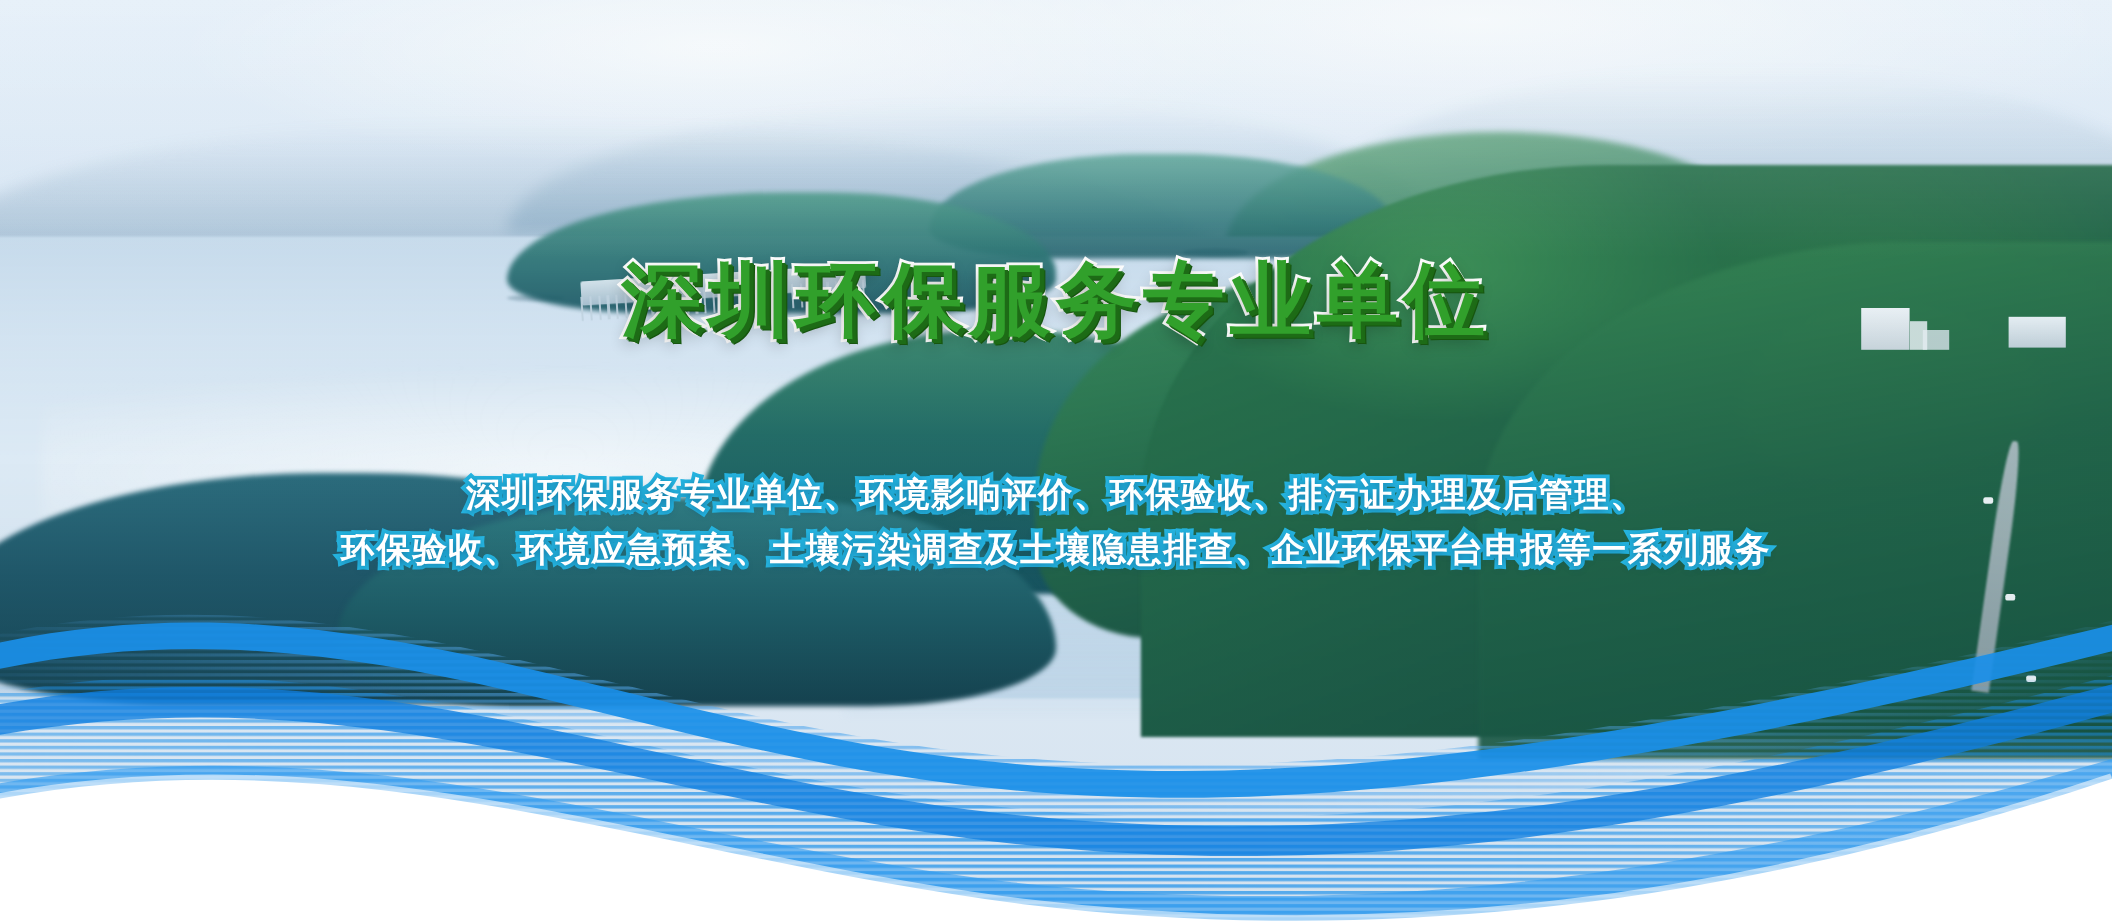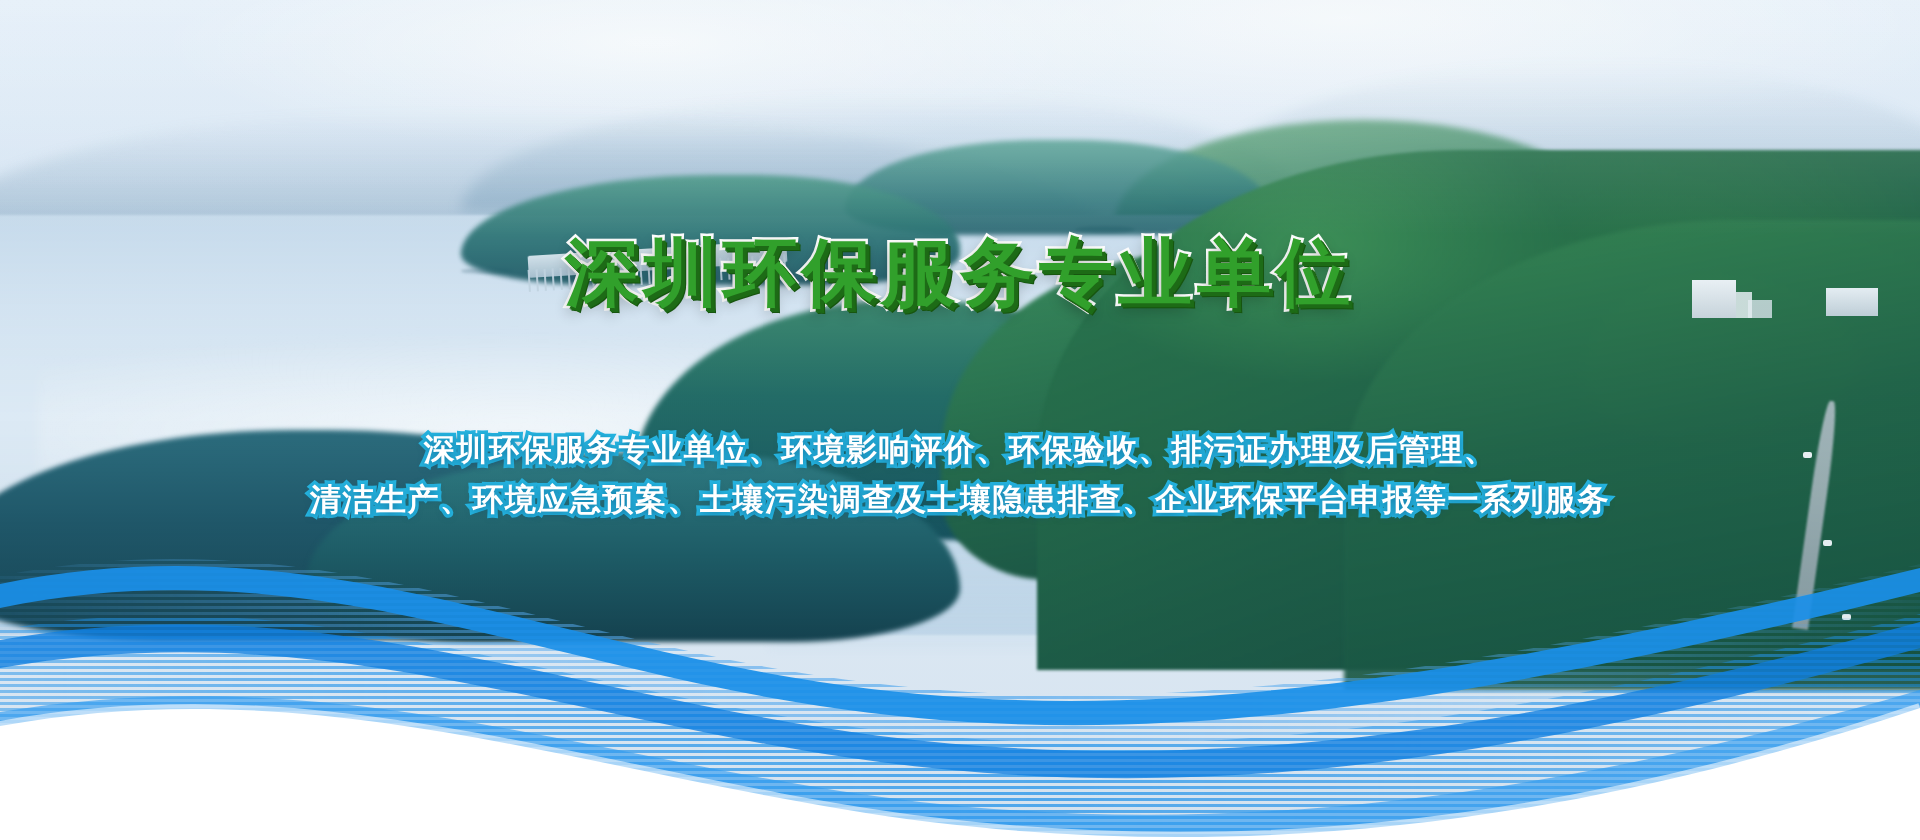--- a/index.html
+++ b/index.html
@@ -262,21 +262,21 @@
     <div class="car" style="right:3.6%;top:614px;"></div>
 
     <div class="grade"></div>
   </div>
 
   <div class="copy">
     <h1 class="headline">深圳环保服务专业单位</h1>
 
     <div class="sub sub-1">深圳环保服务专业单位、环境影响评价、环保验收、排污证办理及后管理、</div>
 
-    <div class="sub sub-2">清洁生产、环境应急预案、土壤污染调查及土壤隐患排查、企业环保平台申报等一系列服务</div>
+    <div class="sub sub-2">环保验收、环境应急预案、土壤污染调查及土壤隐患排查、企业环保平台申报等一系列服务</div>
   </div>
 
   <div class="wave-layer">
     <svg viewBox="0 0 1920 360" preserveAspectRatio="none" xmlns="http://www.w3.org/2000/svg">
       <defs>
         <pattern id="stripes" width="6" height="6" patternUnits="userSpaceOnUse">
           <rect width="6" height="6" fill="none"></rect>
           <rect width="6" height="3" fill="#1a8fe8" opacity="0.95"></rect>
         </pattern>
         <pattern id="stripesLight" width="6" height="6" patternUnits="userSpaceOnUse">

